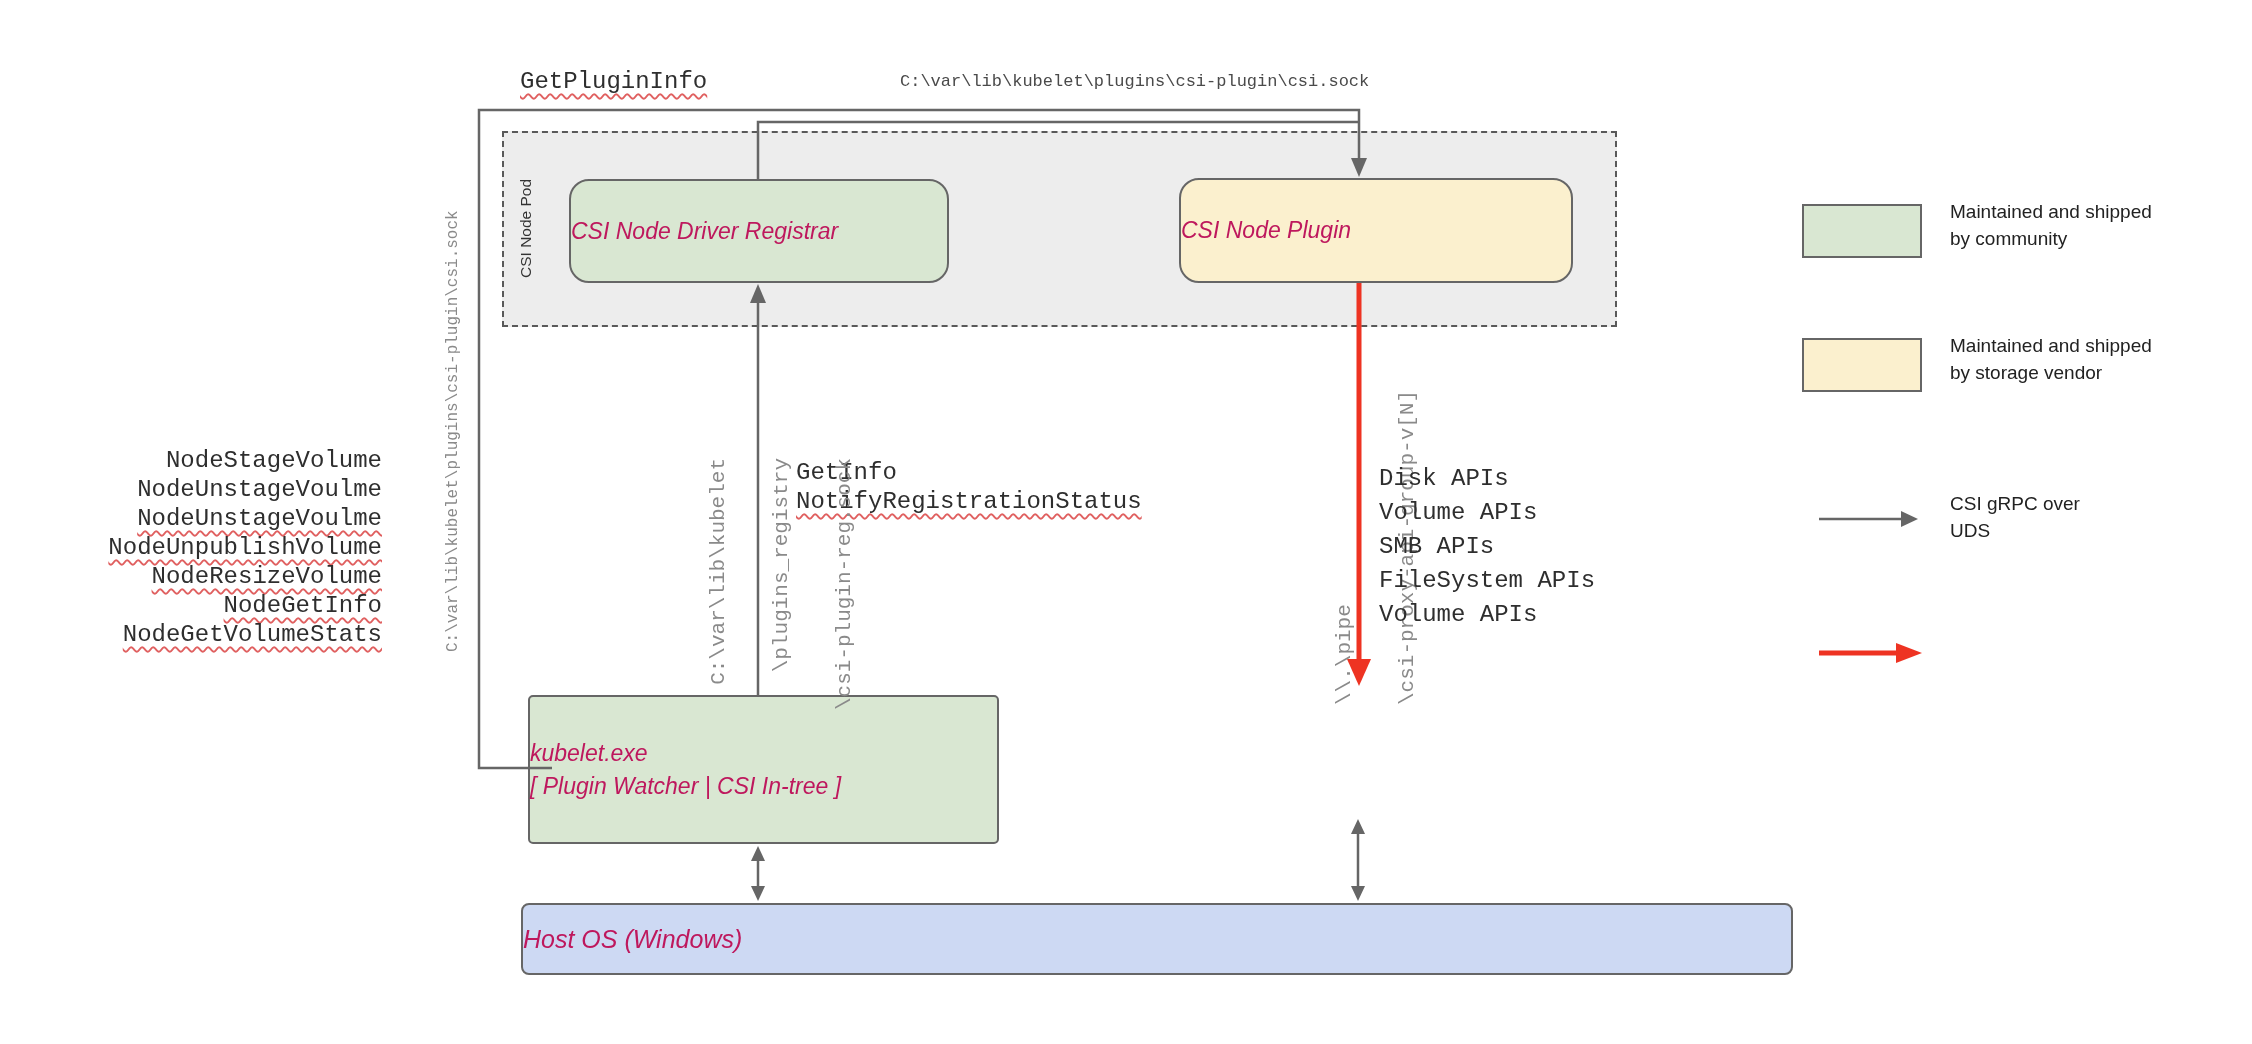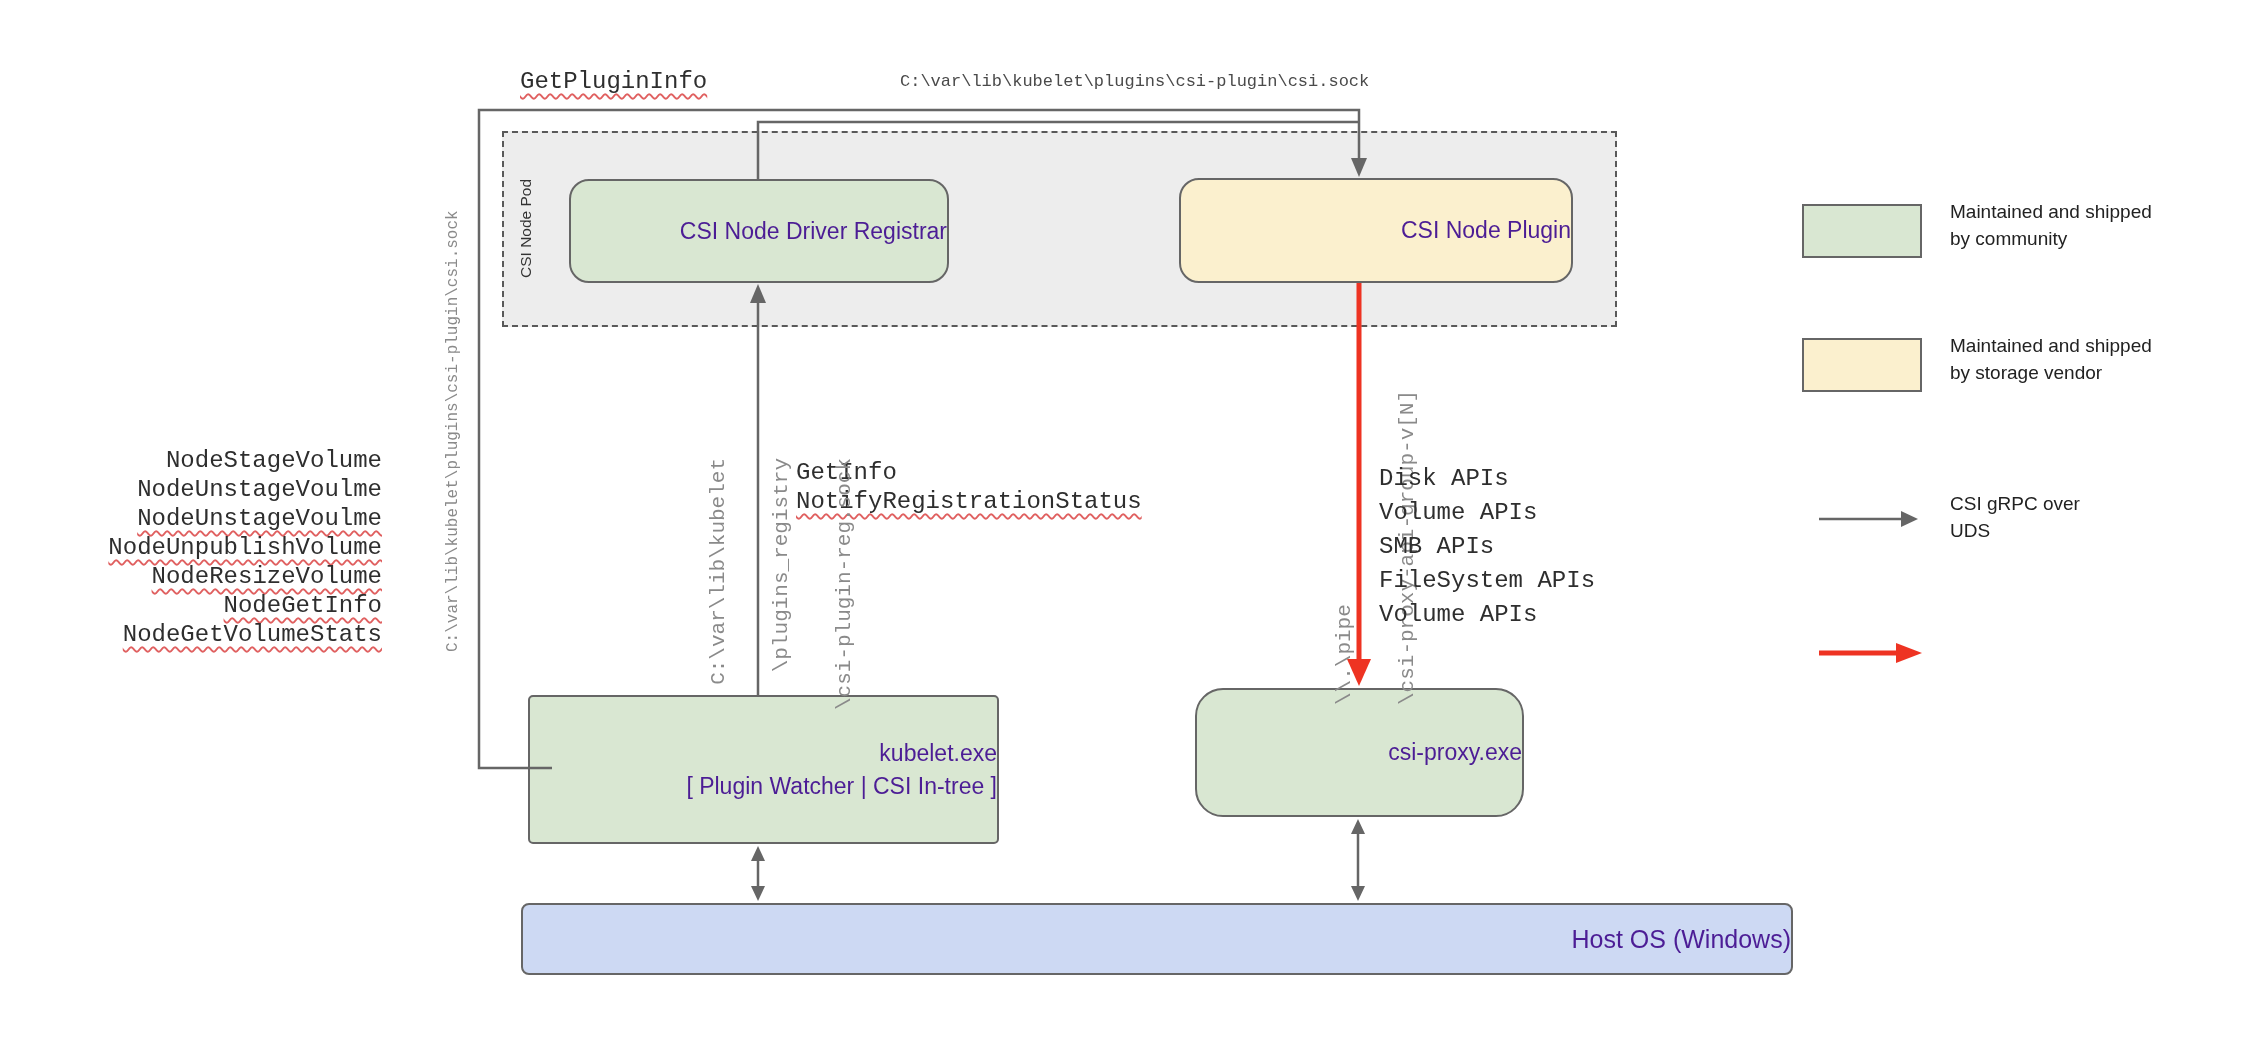--- a/index.html
+++ b/index.html
@@ -7,22 +7,22 @@
     --line:#666666; --red:#ee3322; --squig:#e06060;
     --inkdark:#2e2e2e; --inkgray:#8a8a8a; --pathink:#4a4a4a;
   }
   html,body{margin:0;padding:0;background:#ffffff;}
   .canvas{position:relative;width:2252px;height:1044px;background:#fff;overflow:hidden;
           font-family:"Liberation Sans","DejaVu Sans",sans-serif;}
   .abs{position:absolute;}
   .mono{font-family:"Liberation Mono","DejaVu Sans Mono",monospace;}
   .sans{font-family:"Liberation Sans","DejaVu Sans",sans-serif;}
   .box{position:absolute;border:2px solid var(--line);box-sizing:border-box;
-       display:flex;flex-direction:column;align-items:flex-end;justify-content:center;
-       text-align:center;color:#4c1d95;font-size:23px;line-height:33px;}
+       display:flex;flex-direction:column;align-items:flex-start;justify-content:center;
+       text-align:center;color:#be185d;font-size:23px;line-height:33px;font-style:italic;}
   .green{background:var(--green);}
   .yellowbg{background:var(--yellow);}
   .bluebg{background:var(--blue);}
   .pod{position:absolute;left:502px;top:131px;width:1115px;height:196px;
        background:var(--podgray);border:2px dashed #595959;box-sizing:border-box;}
   .wavy{text-decoration-line:underline;text-decoration-style:wavy;
         text-decoration-color:var(--squig);text-decoration-thickness:2px;text-underline-offset:5px;}
   .rot{transform:rotate(-90deg);transform-origin:0 0;white-space:pre;}
   .rlines div{white-space:pre;}
   svg.overlay{position:absolute;left:0;top:0;pointer-events:none;}
@@ -42,23 +42,20 @@
 
   <div class="box yellowbg" style="left:1163px;top:178px;width:394px;height:105px;border-radius:20px;margin-left:16px;">
     <div>CSI Node Plugin</div>
   </div>
 
   <div class="box green" style="left:528px;top:695px;width:471px;height:149px;border-radius:5px;">
     <div>kubelet.exe</div>
     <div>[ Plugin Watcher | CSI In-tree ]</div>
   </div>
 
-  <div class="box green" style="left:1195px;top:688px;width:329px;height:129px;border-radius:28px;">
-    <div>csi-proxy.exe</div>
-  </div>
 
   <div class="box bluebg" style="left:521px;top:903px;width:1272px;height:72px;border-radius:8px;font-size:25px;">
     <div>Host OS (Windows)</div>
   </div>
 
   <svg class="overlay" width="2252" height="1044" viewBox="0 0 2252 1044">
     <path d="M552,768 H479 V110 H1359 V161" fill="none" stroke="#666" stroke-width="2.5"></path>
     <path d="M758,179 V122 H1359" fill="none" stroke="#666" stroke-width="2.5"></path>
     <polygon points="1359,177 1351,158 1367,158" fill="#666"></polygon>
     <path d="M758,695 V303" fill="none" stroke="#666" stroke-width="2.5"></path>

